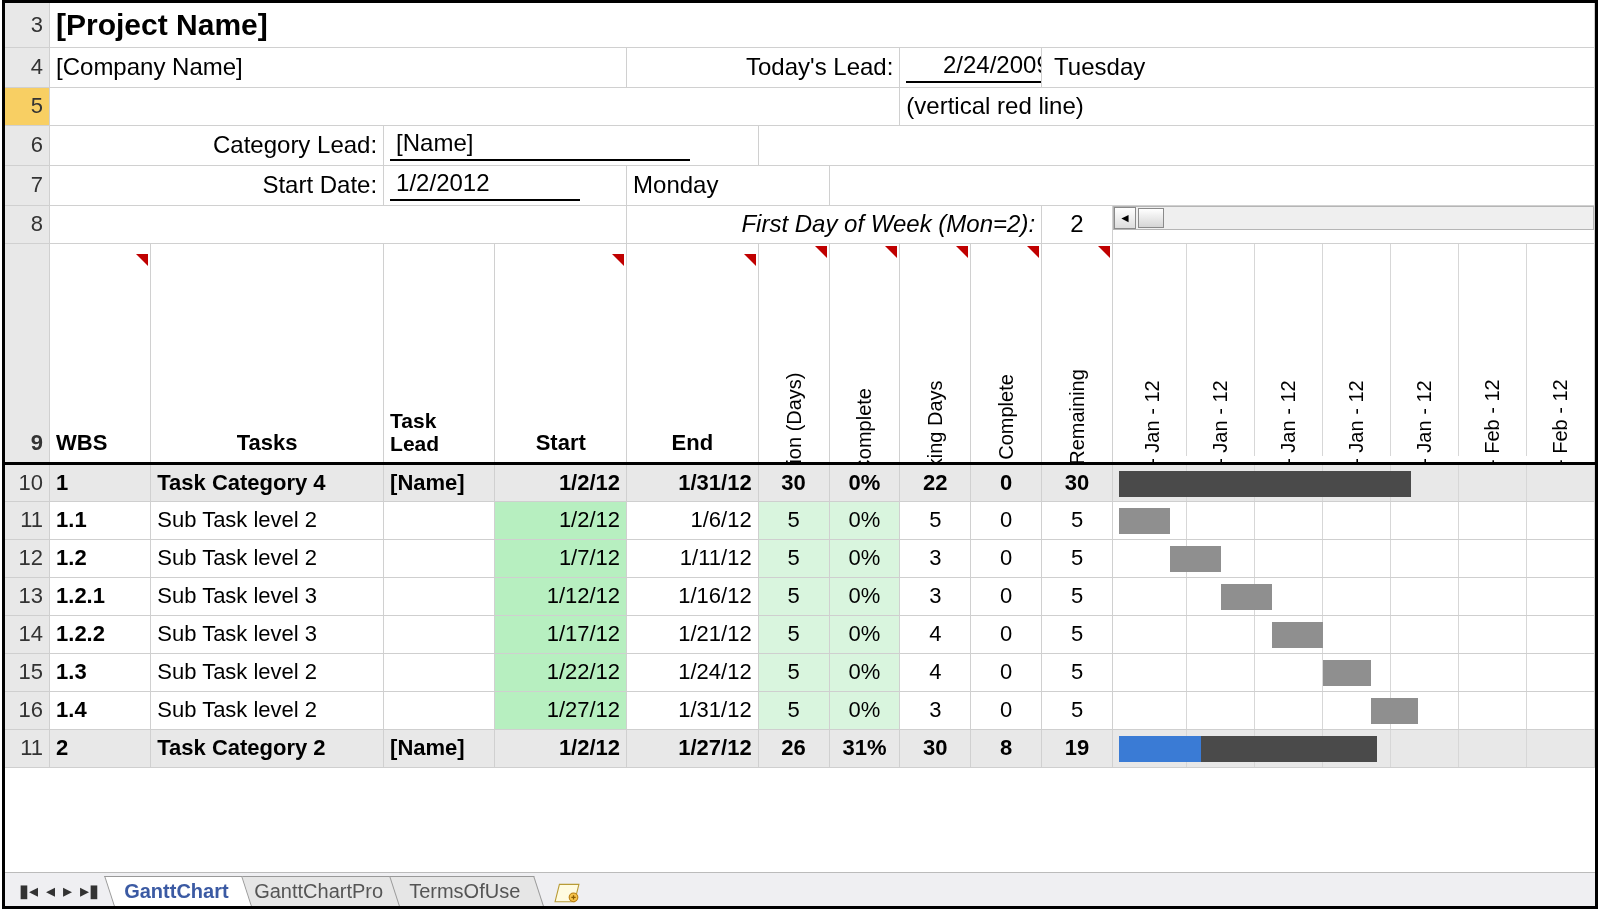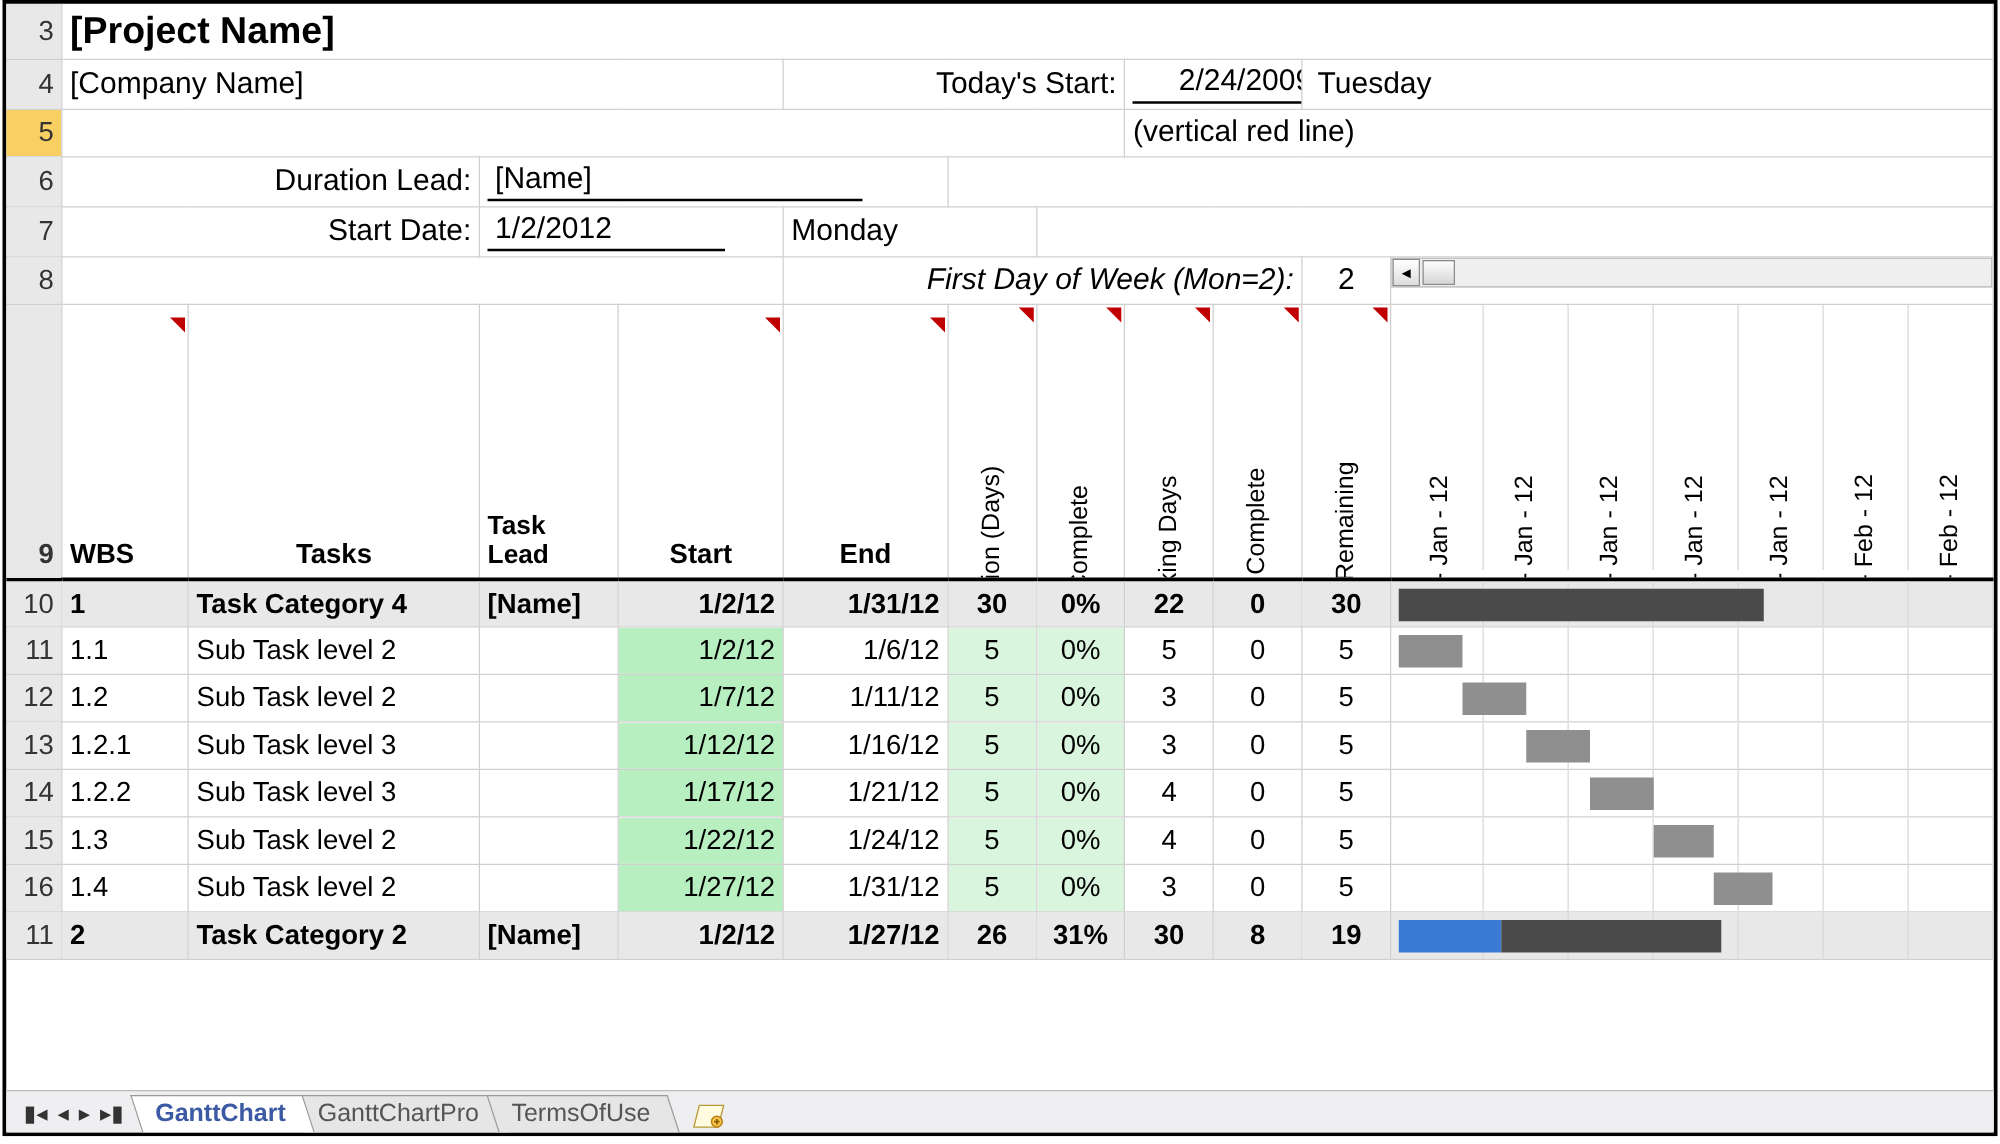--- a/index.html
+++ b/index.html
@@ -30,21 +30,21 @@
   
   tr.data td { border-bottom:1px solid #cfcfcf; height:38px; }
   tr.cat td  { background:#e8e8e8; font-weight:bold; }
   tr.cat td.rownum { font-weight:normal; }
   td.start { background:#57d86b; text-align:right; padding-right:14px; }
   td.startL { background:#b7efc0; text-align:right; padding-right:14px; }
   td.end   { text-align:right; padding-right:14px; }
   td.dur, td.pct { background:#93e59f; text-align:center; }
   td.durL, td.pctL { background:#d9f5de; text-align:center; }
   td.num { text-align:center; }
-  td.wbs  { padding-left:6px; }
+  td.wbs  { padding-left:6px;font-weight:bold; }
   td.task { padding-left:18px; }
   td.taskL2 { padding-left:18px; }
   td.taskL3 { padding-left:48px; }
   
   
   td.gantt { padding:0; border-right:none; border-bottom:none; }
   .gwrap { position:relative; height:100%; width:100%; }
   .gcol { position:absolute; top:0; bottom:0; border-right:1px solid #d7d7d7; }
   .gbar { position:absolute; top:6px; height:26px; background:#8f8f8f; }
   .gbar.dark { background:#4a4a4a; }
@@ -92,34 +92,34 @@
 
 <tbody>
         <tr style="height:44px">
  <td class="rownum">3</td>
  <td colspan="11" class="noborderR noborderB"><span class="title">[Project Name]</span></td>
 </tr>
 
 <tr style="height:40px">
  <td class="rownum">4</td>
  <td colspan="4" class="noborderR noborderB"><span class="lbl">[Company Name]</span></td>
- <td colspan="3" class="right noborderR noborderB"><span class="lbl">Today's Start:</span></td>
+ <td colspan="3" class="right noborderR noborderB"><span class="lbl">Today's Lead:</span></td>
  <td colspan="2" class="center noborderR noborderB"><span class="uline lbl">2/24/2009</span></td>
  <td colspan="2" class="noborderR noborderB"><span class="lbl" style="padding-left:6px">Tuesday</span></td>
 </tr>
 
 <tr style="height:36px">
  <td class="rownum sel">5</td>
  <td colspan="7" class="noborderR noborderB"></td>
  <td colspan="4" class="noborderR noborderB"><span class="lbl">(vertical red line)</span></td>
 </tr>
 
 <tr style="height:40px">
  <td class="rownum">6</td>
- <td colspan="2" class="right noborderR noborderB"><span class="lbl">Duration Lead:</span></td>
+ <td colspan="2" class="right noborderR noborderB"><span class="lbl">Category Lead:</span></td>
  <td colspan="3" class="noborderR noborderB"><span class="uline lbl" style="min-width:300px">[Name]</span></td>
  <td colspan="6" class="noborderR noborderB"></td>
 </tr>
 
 <tr style="height:40px">
  <td class="rownum">7</td>
  <td colspan="2" class="right noborderR noborderB"><span class="lbl">Start Date:</span></td>
  <td colspan="2" class="noborderR noborderB"><span class="uline lbl" style="min-width:190px">1/2/2012</span></td>
  <td colspan="2" class="noborderR noborderB"><span class="lbl">Monday</span></td>
  <td colspan="5" class="noborderR noborderB"></td>

